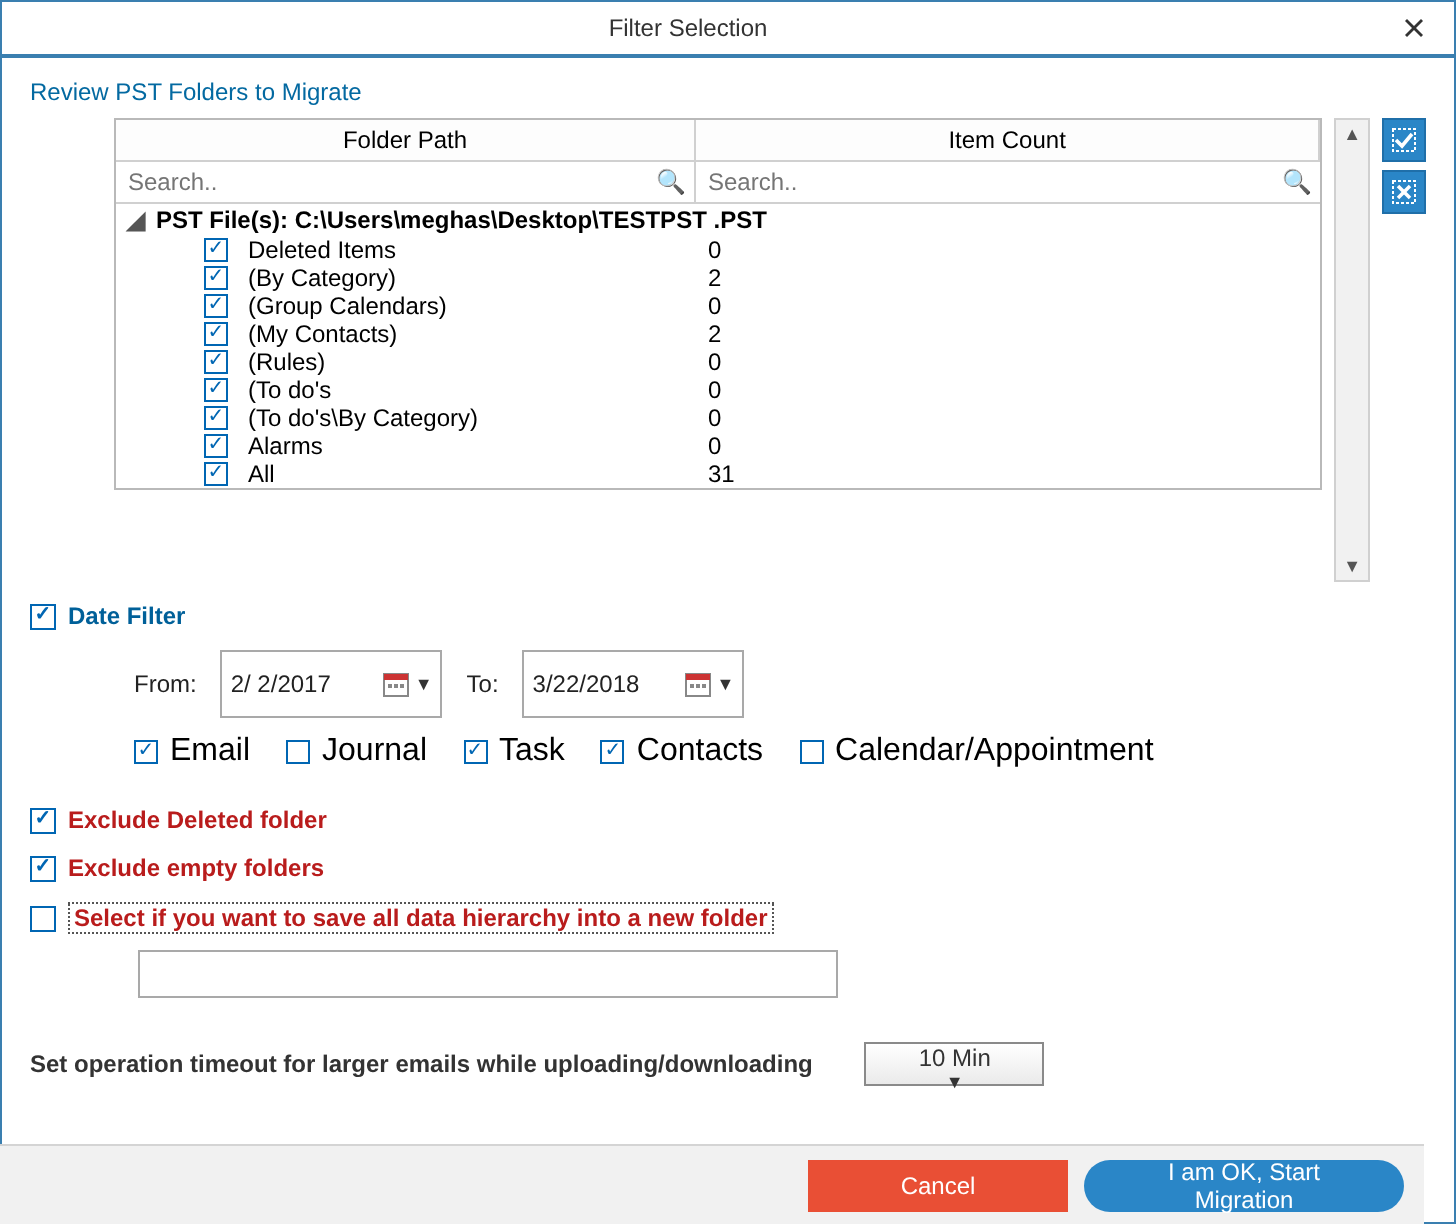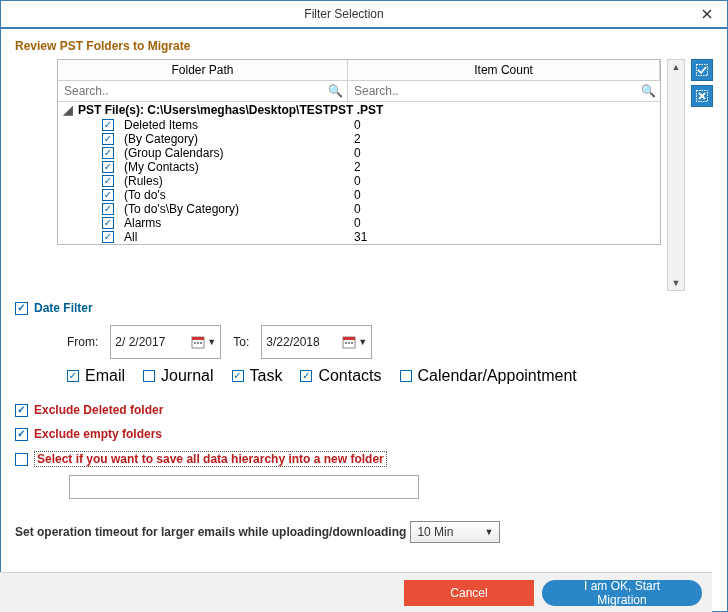--- a/index.html
+++ b/index.html
@@ -2,21 +2,21 @@
 <html><head>
 <meta charset="utf-8">
 <style>
   * { box-sizing: border-box; font-family: "Segoe UI", Tahoma, Arial, sans-serif; }
   body { margin: 0; background: #fff; width: 728px; height: 612px; border: 1px solid #3a7fb0; overflow: hidden; }
   .titlebar { height: 28px; background: #fff; border-bottom: 2px solid #3a7fb0; display: flex; align-items: center; position: relative; }
   .titlebar .title { flex: 1; text-align: center; font-size: 12px; color: #333; }
   .titlebar .close { width: 40px; height: 26px; display: flex; align-items: center; justify-content: center; cursor: pointer; }
   .titlebar .close svg { width: 10px; height: 10px; }
   .content { padding: 10px 14px 0 14px; }
-  .section-head { color: #a16207; font-size: 12px; font-weight: bold; margin-bottom: 6px; }
+  .section-head { color: #0369a1; font-size: 12px; font-weight: normal; margin-bottom: 6px; }
   .tree-wrap { display: flex; gap: 6px; align-items: flex-start; margin-left: 42px; margin-bottom: 10px; }
   .grid { border: 1px solid #b9b9b9; width: 610px; }
   .grid-header { display: flex; background: #fdfdfd; border-bottom: 1px solid #d0d0d0; font-size: 12px; }
   .grid-header .col { padding: 3px 6px; border-right: 1px solid #d0d0d0; }
   .col-path { width: 290px; text-align: center; }
   .col-count { flex: 1; text-align: center; }
   .grid-search { display: flex; border-bottom: 1px solid #d0d0d0; }
   .grid-search .scell { display: flex; align-items: center; padding: 2px 4px; font-size: 12px; color: #888; }
   .grid-search .scell input { border: none; outline: none; font-size: 12px; width: 100%; color: #333; background: transparent; }
   .grid-search .scell.path { width: 290px; border-right: 1px solid #d0d0d0; }
@@ -42,22 +42,22 @@
   .date-row { display: flex; align-items: center; gap: 12px; font-size: 12px; margin: 10px 0 8px 52px; color: #222; }
   .date-field { display: inline-flex; align-items: center; border: 1px solid #a9a9a9; height: 22px; padding: 16px 4px; background: #fff; }
   .date-field .dval { width: 76px; font-size: 12px; }
   .date-field .dd { margin-left: 2px; font-size: 9px; color: #333; }
   .types-row { display: flex; align-items: center; gap: 18px; font-size: 16px; margin: 8px 0 8px 52px; }
   .type-item { display: inline-flex; align-items: center; }
   .plain-row { font-size: 12px; color: #b91c1c; font-weight: bold; display: flex; align-items: center; margin-top: 10px; }
   .focused-label { border: 1px dotted #555; padding: 0 2px; }
   .folder-input { margin: 8px 0 0 54px; }
   .folder-input input { width: 350px; height: 24px; border: 1px solid #a9a9a9; padding: 2px 6px; font-size: 12px; }
-  .timeout-row { display: flex; align-items: center; gap: 4px; font-size: 12px; font-weight: bold; color: #333; margin-top: 22px; }
-  .combo { border: 1px solid #8a8a8a; background: linear-gradient(#fff,#eaeaea); height: 22px; width: 90px; display: flex; align-items: center; padding: 0 6px; font-size: 12px; font-weight: normal; justify-content: space-between; }
+  .timeout-row { display: flex; align-items: center; gap: 26px; font-size: 12px; font-weight: bold; color: #333; margin-top: 22px; }
+  .combo { border: 1px solid #8a8a8a; background: linear-gradient(#fff,#eaeaea); height: 22px; width: 90px; display: flex; align-items: center; padding: 0 6px; font-size: 12px; font-weight: normal; justify-content: space-between; flex-direction: column; }
   .combo .cdd { font-size: 9px; }
   .footer { position: absolute; bottom: 0; left: 0; right: 16px; height: 40px; background: #f1f1f1; border-top: 1px solid #d4d4d4; display: flex; justify-content: flex-end; align-items: center; gap: 8px; padding-right: 10px; }
   .btn { height: 26px; display: inline-flex; align-items: center; justify-content: center; font-size: 12px; color: #fff; cursor: pointer; padding: 0 16px; border: none; }
   .btn.cancel { background: #e94f35; width: 130px; }
   .btn.start { background: #2a86c7; width: 160px; border-radius: 13px; }
   svg.cal-ico { width: 14px; height: 14px; }
 </style>
 </head>
 <body>
 

